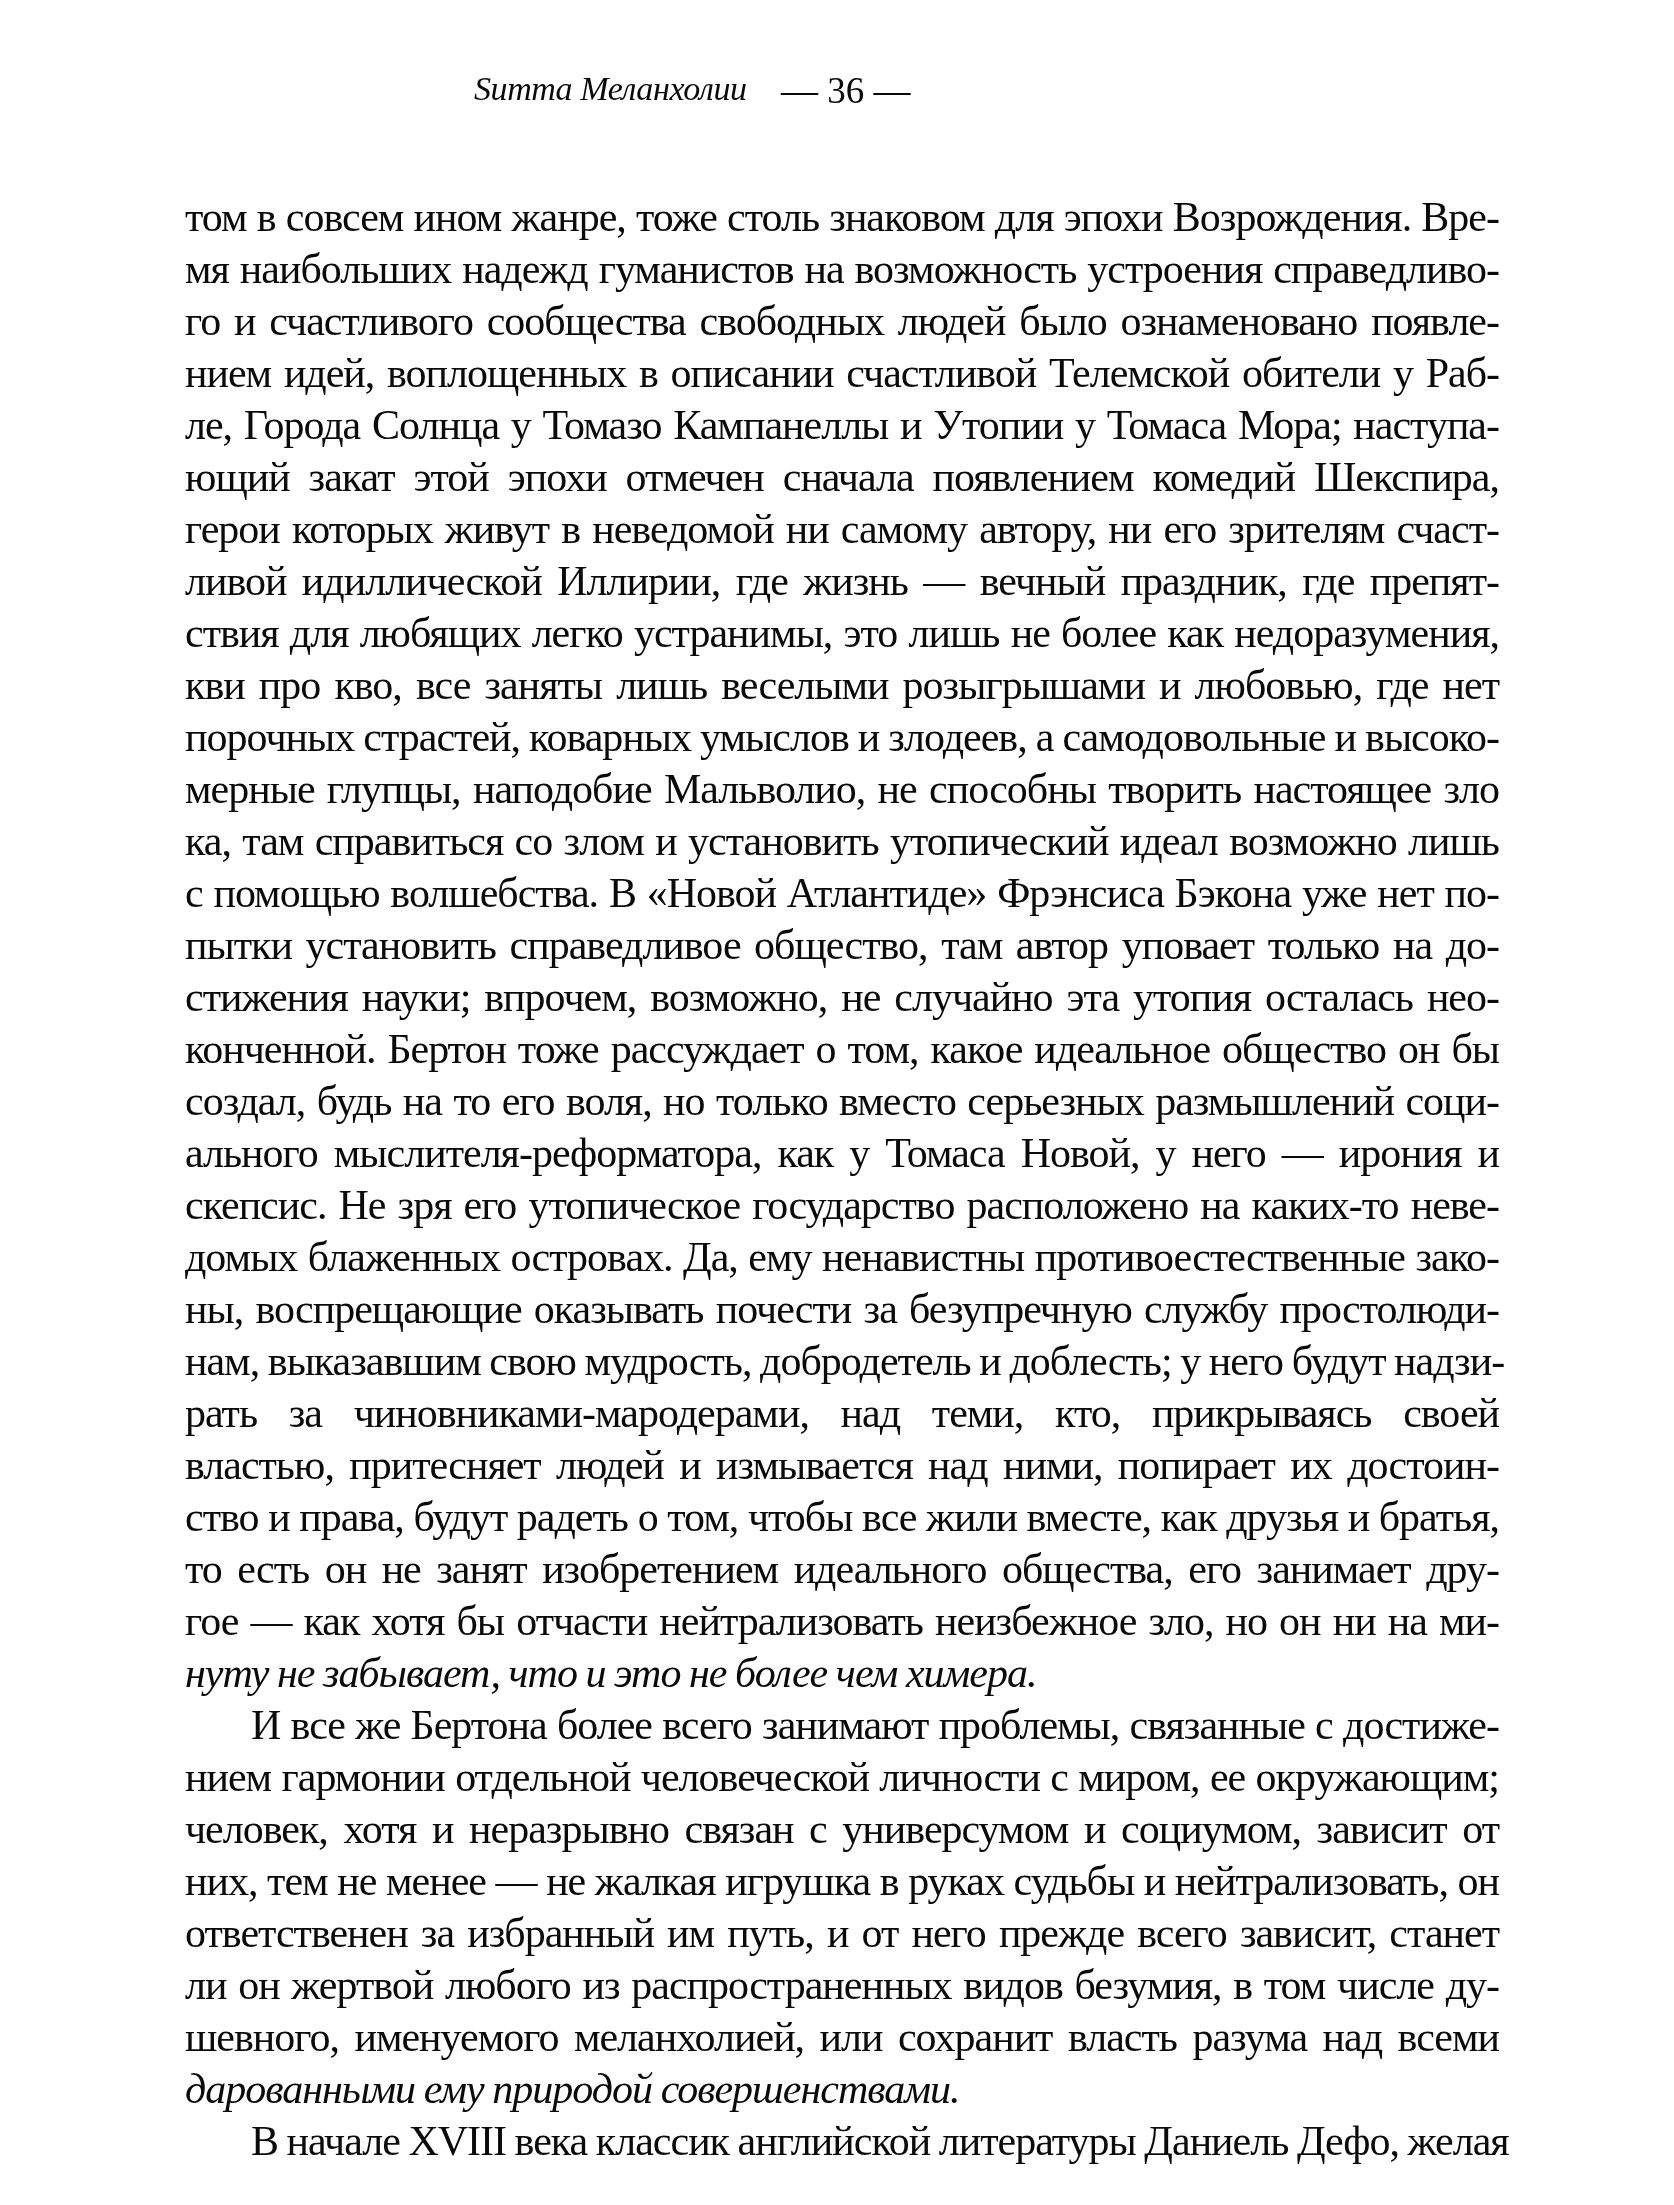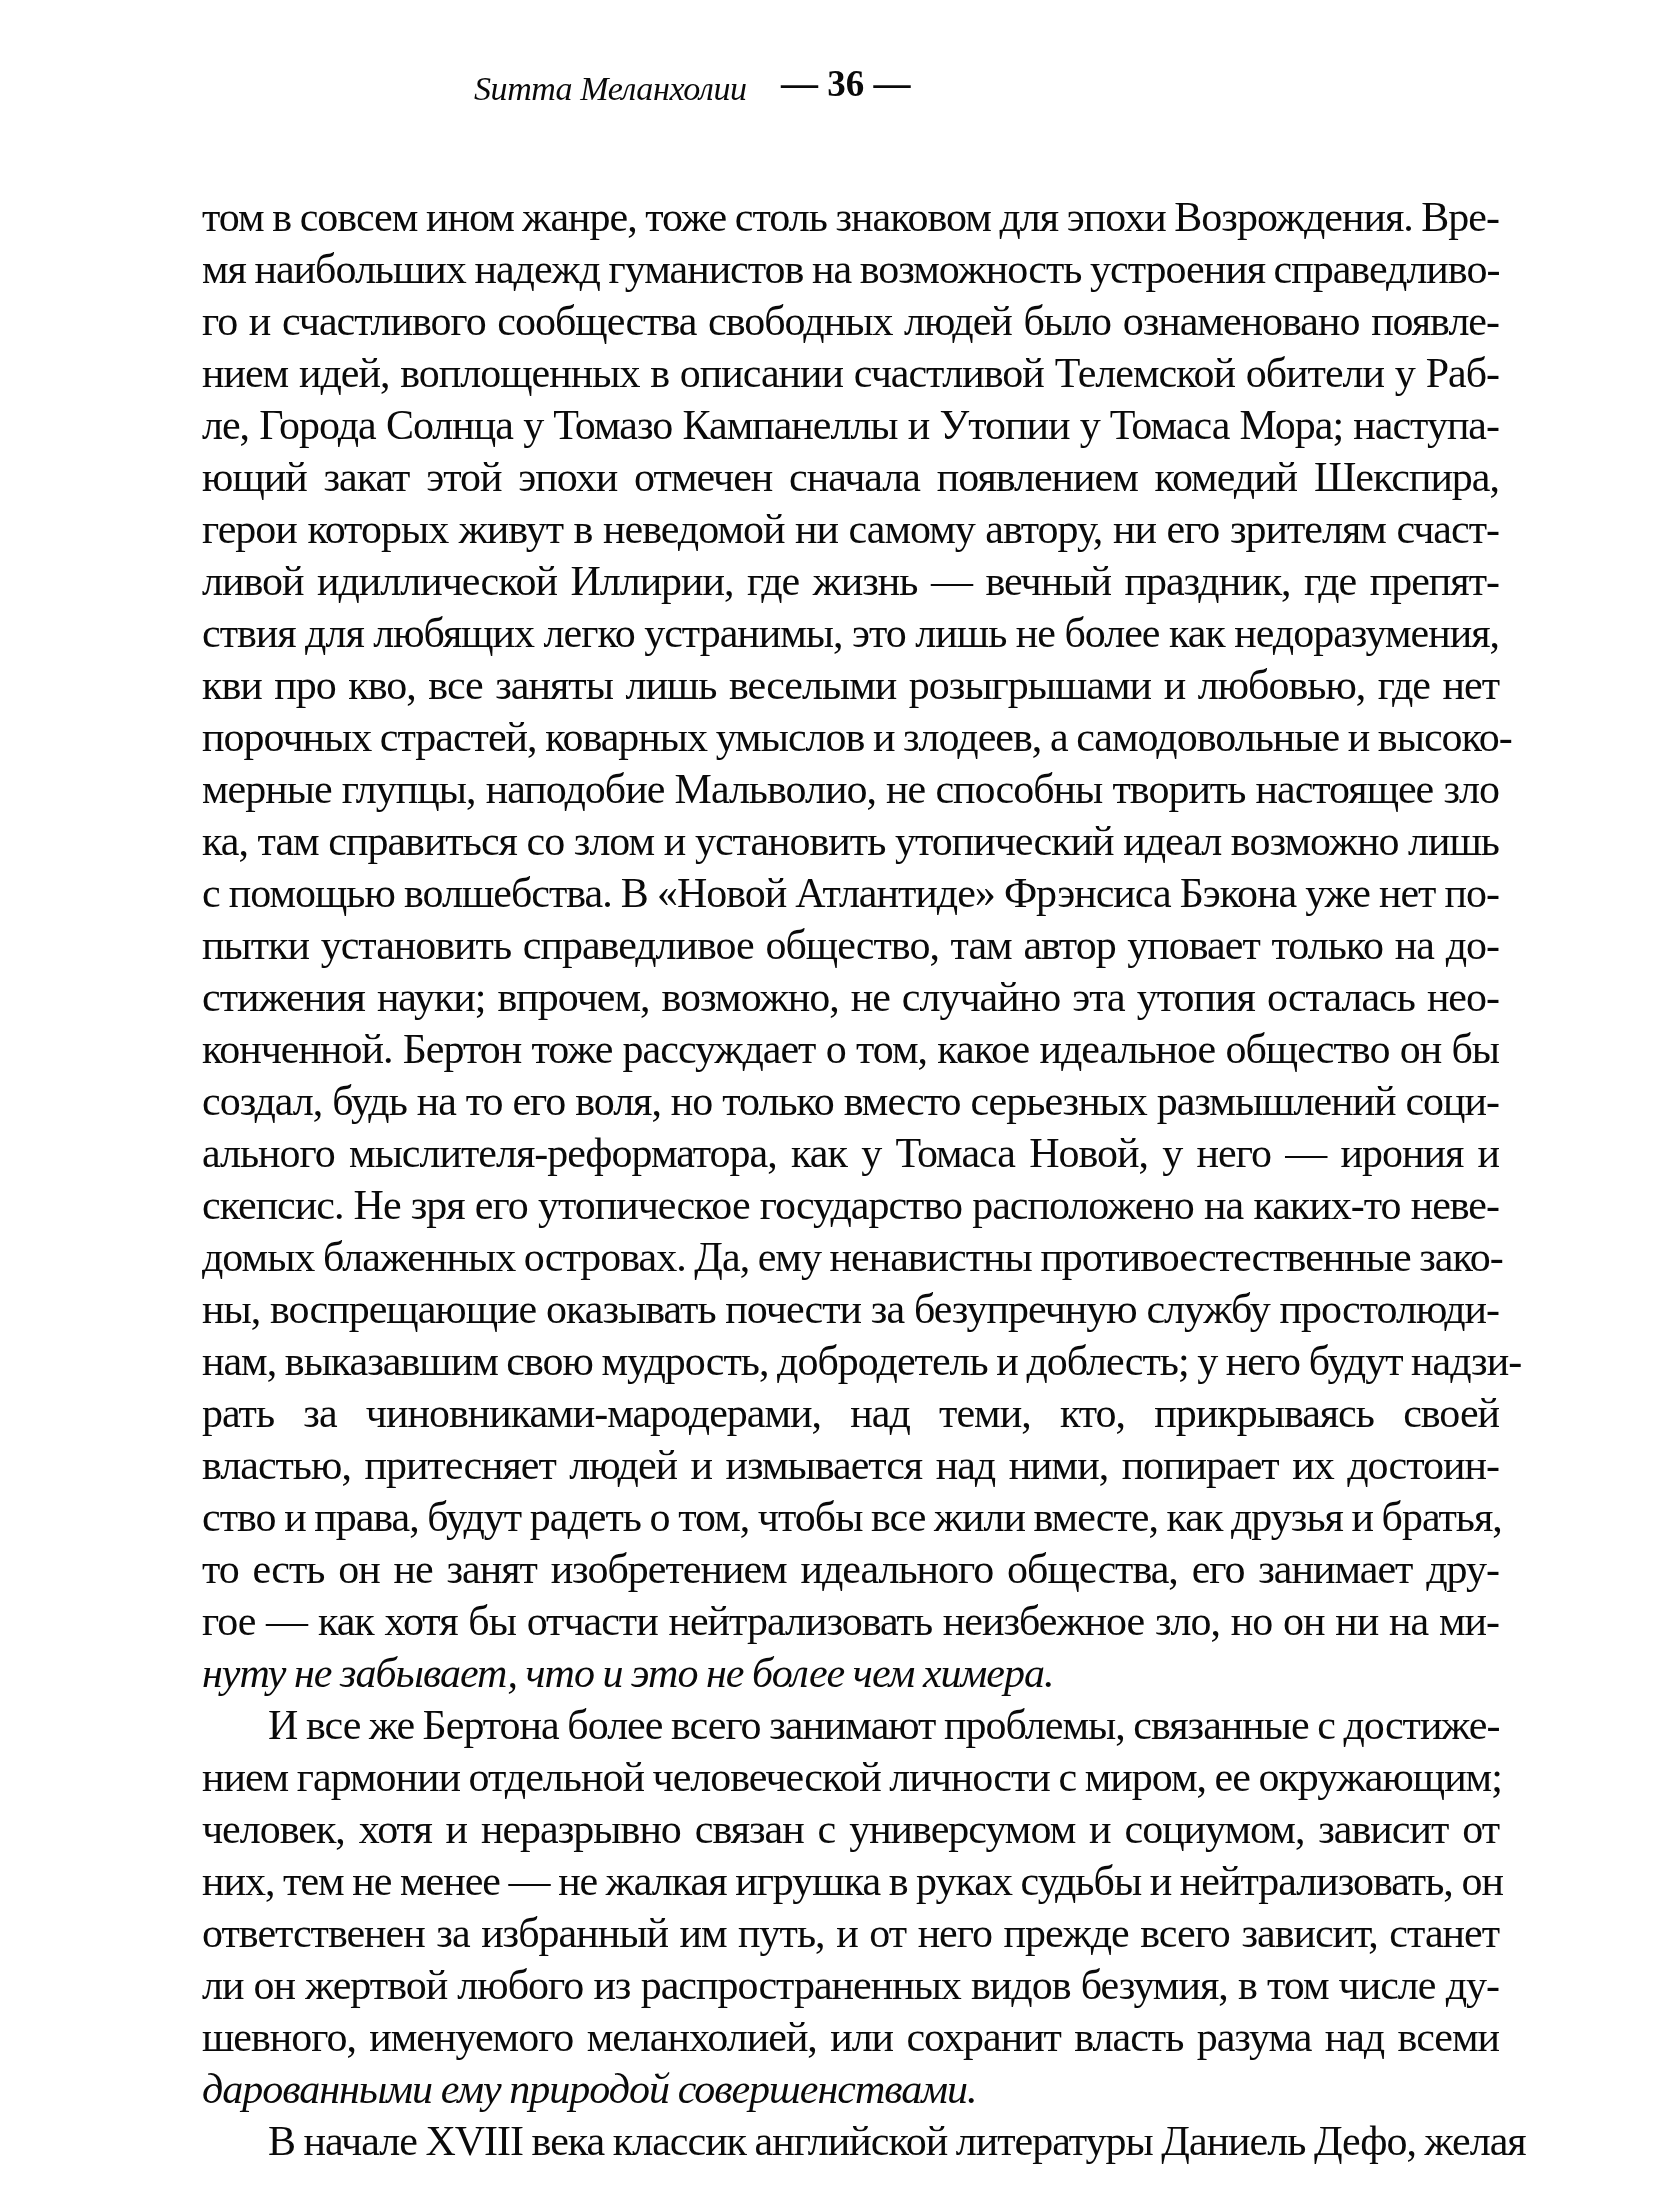--- a/index.html
+++ b/index.html
@@ -11,33 +11,32 @@
   }
   .running-head {
     position: absolute; top: 62px; left: 0; width: 1426px; height: 53px;
     font-family: "Liberation Serif", "DejaVu Serif", serif;
   }
   .rh-title {
     position: absolute; left: 474px; top: 8px;
     font-style: italic; font-size: 34px; letter-spacing: -0.4px;
   }
   .rh-num {
-    position: absolute; left: 781px; top: 0;
-    font-size: 37px; font-weight: bold;
+    position: absolute; left: 781px; top: 7px;
+    font-size: 37px; font-weight: normal;
   }
   .body-text {
     position: absolute; left: 185px; top: 191px; width: 1314px;
   }
   .line {
     display: block; height: 52px; line-height: 52px;
     font-size: 42px; white-space: nowrap;
     text-align: justify; text-align-last: justify;
     letter-spacing: -1px; word-spacing: -0.9px;
     font-family: "Liberation Serif", "DejaVu Serif", serif;
-    margin-left: 17px;
   }
   .line.last { text-align-last: left; font-style: italic; }
   .line.indent { padding-left: 66px; }
 </style>
 </head>
 <body>
 
 <div class="page">
   <div class="running-head">
     <span class="rh-title">Summa Меланхолии</span>

